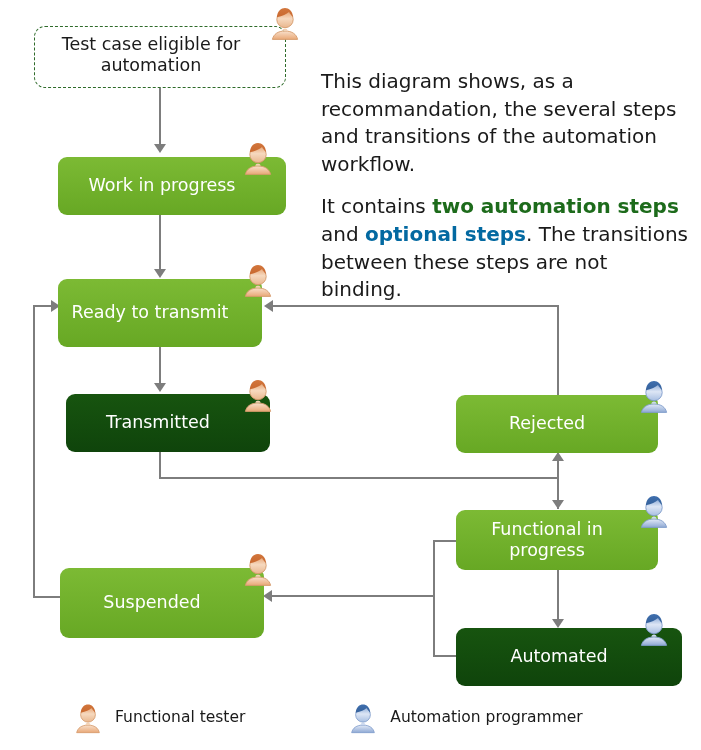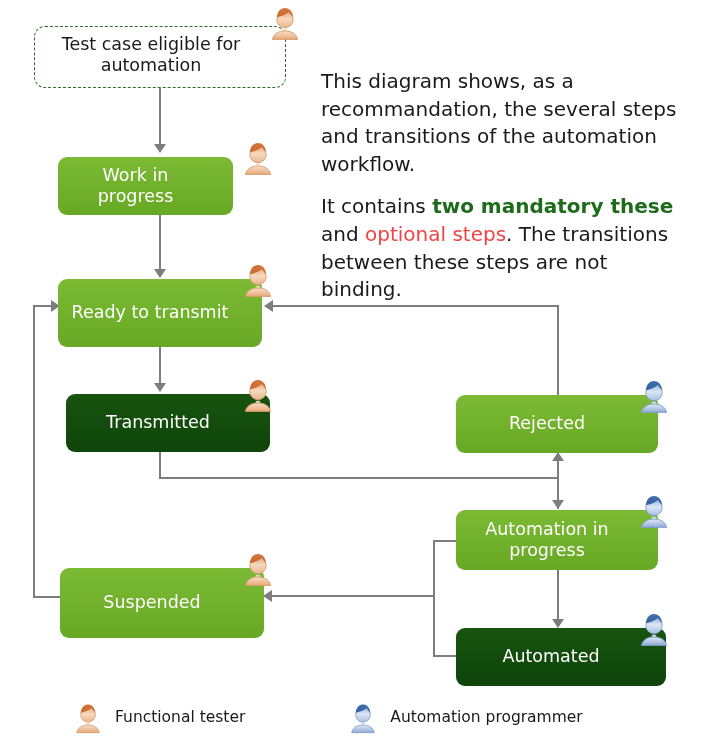--- a/index.html
+++ b/index.html
@@ -106,21 +106,21 @@
     left: 321px;
     top: 68px;
     width: 372px;
     font-size: 20px;
     line-height: 1.38;
     color: #1a1a1a;
   }
   #description p { margin: 0; }
   #description .gap { height: 15px; }
   .b-dark { font-weight: bold; color: #1d6b1b; }
-  .b-light { font-weight: normal; color: #ef4444; }
+  .b-light { font-weight: bold; color: #0369a1; }
 
   
   #legend {
     position: absolute;
     left: 70px;
     top: 698px;
     height: 38px;
     display: flex;
     align-items: center;
     font-size: 15.5px;
@@ -205,21 +205,21 @@
   </div>
   <span class="person" style="left:265px; top:2px;">
     <svg viewBox="0 0 40 40" width="40" height="40">
       <path d="M20 29c-7 0-11.5 3.2-12.6 8.4h25.2C31.5 32.2 27 29 20 29z" fill="url(#orangeBody)" stroke="#d59a6b" stroke-width="0.9"></path>
       <circle cx="20" cy="17.5" r="8.2" fill="url(#orangeHead)" stroke="#d59a6b" stroke-width="0.9"></circle>
       <path d="M11.9 15.2C12.4 8.8 16.2 6 20 6s7.6 2.8 8.1 9.2c-1.4-1.6-3-3.4-4.2-5.2-2.2 2.2-6.4 4.2-12 5.2z" fill="url(#orangeHair)"></path>
       <path d="M20 26.4c-1.6 0-2.6 1-2.6 2.4h5.2c0-1.4-1-2.4-2.6-2.4z" fill="#f3d2b5"></path>
     </svg>
   </span>
 
-  <div class="node optional" style="left:58px; top:157px; width:175px; height:58px;align-items:center;">
+  <div class="node optional" style="left:58px; top:157px; width:228px; height:58px;align-items:center;">
     <span>Work in progress</span>
   </div>
   <span class="person" style="left:238px; top:137px;">
     <svg viewBox="0 0 40 40" width="40" height="40">
       <path d="M20 29c-7 0-11.5 3.2-12.6 8.4h25.2C31.5 32.2 27 29 20 29z" fill="url(#orangeBody)" stroke="#d59a6b" stroke-width="0.9"></path>
       <circle cx="20" cy="17.5" r="8.2" fill="url(#orangeHead)" stroke="#d59a6b" stroke-width="0.9"></circle>
       <path d="M11.9 15.2C12.4 8.8 16.2 6 20 6s7.6 2.8 8.1 9.2c-1.4-1.6-3-3.4-4.2-5.2-2.2 2.2-6.4 4.2-12 5.2z" fill="url(#orangeHair)"></path>
       <path d="M20 26.4c-1.6 0-2.6 1-2.6 2.4h5.2c0-1.4-1-2.4-2.6-2.4z" fill="#f3d2b5"></path>
     </svg>
   </span>
@@ -254,32 +254,32 @@
   <span class="person" style="left:634px; top:375px;">
     <svg viewBox="0 0 40 40" width="40" height="40">
       <path d="M20 29c-7 0-11.5 3.2-12.6 8.4h25.2C31.5 32.2 27 29 20 29z" fill="url(#blueBody)" stroke="#7f9ccb" stroke-width="0.9"></path>
       <circle cx="20" cy="17.5" r="8.2" fill="url(#blueHead)" stroke="#7f9ccb" stroke-width="0.9"></circle>
       <path d="M11.9 15.2C12.4 8.8 16.2 6 20 6s7.6 2.8 8.1 9.2c-1.4-1.6-3-3.4-4.2-5.2-2.2 2.2-6.4 4.2-12 5.2z" fill="url(#blueHair)"></path>
       <path d="M20 26.4c-1.6 0-2.6 1-2.6 2.4h5.2c0-1.4-1-2.4-2.6-2.4z" fill="#ccd9ef"></path>
     </svg>
   </span>
 
   <div class="node optional" style="left:456px; top:510px; width:202px; height:60px;">
-    <span>Automation in progress</span>
+    <span>Functional in progress</span>
   </div>
   <span class="person" style="left:634px; top:490px;">
     <svg viewBox="0 0 40 40" width="40" height="40">
       <path d="M20 29c-7 0-11.5 3.2-12.6 8.4h25.2C31.5 32.2 27 29 20 29z" fill="url(#blueBody)" stroke="#7f9ccb" stroke-width="0.9"></path>
       <circle cx="20" cy="17.5" r="8.2" fill="url(#blueHead)" stroke="#7f9ccb" stroke-width="0.9"></circle>
       <path d="M11.9 15.2C12.4 8.8 16.2 6 20 6s7.6 2.8 8.1 9.2c-1.4-1.6-3-3.4-4.2-5.2-2.2 2.2-6.4 4.2-12 5.2z" fill="url(#blueHair)"></path>
       <path d="M20 26.4c-1.6 0-2.6 1-2.6 2.4h5.2c0-1.4-1-2.4-2.6-2.4z" fill="#ccd9ef"></path>
     </svg>
   </span>
 
-  <div class="node mandatory" style="left:456px; top:628px; width:210px; height:58px;">
+  <div class="node mandatory" style="left:456px; top:628px; width:226px; height:58px;">
     <span>Automated</span>
   </div>
   <span class="person" style="left:634px; top:608px;">
     <svg viewBox="0 0 40 40" width="40" height="40">
       <path d="M20 29c-7 0-11.5 3.2-12.6 8.4h25.2C31.5 32.2 27 29 20 29z" fill="url(#blueBody)" stroke="#7f9ccb" stroke-width="0.9"></path>
       <circle cx="20" cy="17.5" r="8.2" fill="url(#blueHead)" stroke="#7f9ccb" stroke-width="0.9"></circle>
       <path d="M11.9 15.2C12.4 8.8 16.2 6 20 6s7.6 2.8 8.1 9.2c-1.4-1.6-3-3.4-4.2-5.2-2.2 2.2-6.4 4.2-12 5.2z" fill="url(#blueHair)"></path>
       <path d="M20 26.4c-1.6 0-2.6 1-2.6 2.4h5.2c0-1.4-1-2.4-2.6-2.4z" fill="#ccd9ef"></path>
     </svg>
   </span>
@@ -292,21 +292,21 @@
       <path d="M20 29c-7 0-11.5 3.2-12.6 8.4h25.2C31.5 32.2 27 29 20 29z" fill="url(#orangeBody)" stroke="#d59a6b" stroke-width="0.9"></path>
       <circle cx="20" cy="17.5" r="8.2" fill="url(#orangeHead)" stroke="#d59a6b" stroke-width="0.9"></circle>
       <path d="M11.9 15.2C12.4 8.8 16.2 6 20 6s7.6 2.8 8.1 9.2c-1.4-1.6-3-3.4-4.2-5.2-2.2 2.2-6.4 4.2-12 5.2z" fill="url(#orangeHair)"></path>
       <path d="M20 26.4c-1.6 0-2.6 1-2.6 2.4h5.2c0-1.4-1-2.4-2.6-2.4z" fill="#f3d2b5"></path>
     </svg>
   </span>
 
   <div id="description">
     <p>This diagram shows, as a recommandation, the several steps and transitions of the automation workflow.</p>
     <div class="gap"></div>
-    <p><span>It contains </span><span class="b-dark">two mandatory these</span><span> and </span><span class="b-light">optional steps</span><span>. The transitions between these steps are not binding.</span></p>
+    <p><span>It contains </span><span class="b-dark">two automation steps</span><span> and </span><span class="b-light">optional steps</span><span>. The transitions between these steps are not binding.</span></p>
   </div>
 
   <div id="legend">
     <div class="legend-item">
       <span class="person inline">
         <svg viewBox="0 0 40 40" width="36" height="36">
           <path d="M20 29c-7 0-11.5 3.2-12.6 8.4h25.2C31.5 32.2 27 29 20 29z" fill="url(#orangeBody)" stroke="#d59a6b" stroke-width="0.9"></path>
           <circle cx="20" cy="17.5" r="8.2" fill="url(#orangeHead)" stroke="#d59a6b" stroke-width="0.9"></circle>
           <path d="M11.9 15.2C12.4 8.8 16.2 6 20 6s7.6 2.8 8.1 9.2c-1.4-1.6-3-3.4-4.2-5.2-2.2 2.2-6.4 4.2-12 5.2z" fill="url(#orangeHair)"></path>
           <path d="M20 26.4c-1.6 0-2.6 1-2.6 2.4h5.2c0-1.4-1-2.4-2.6-2.4z" fill="#f3d2b5"></path>

